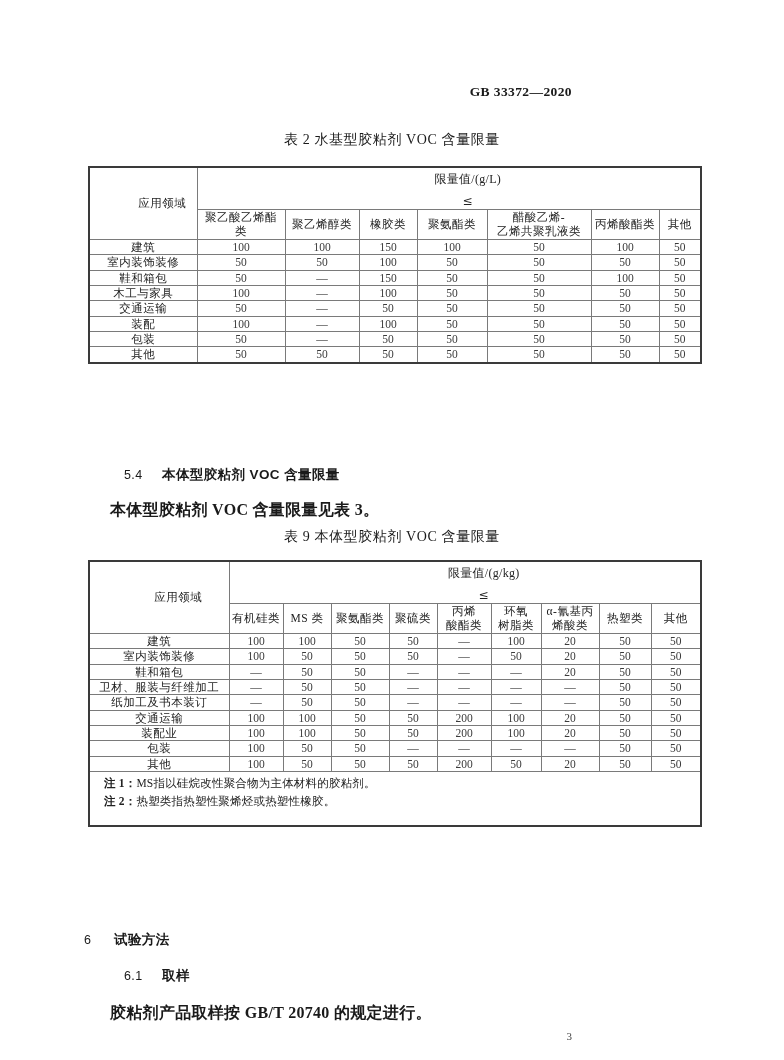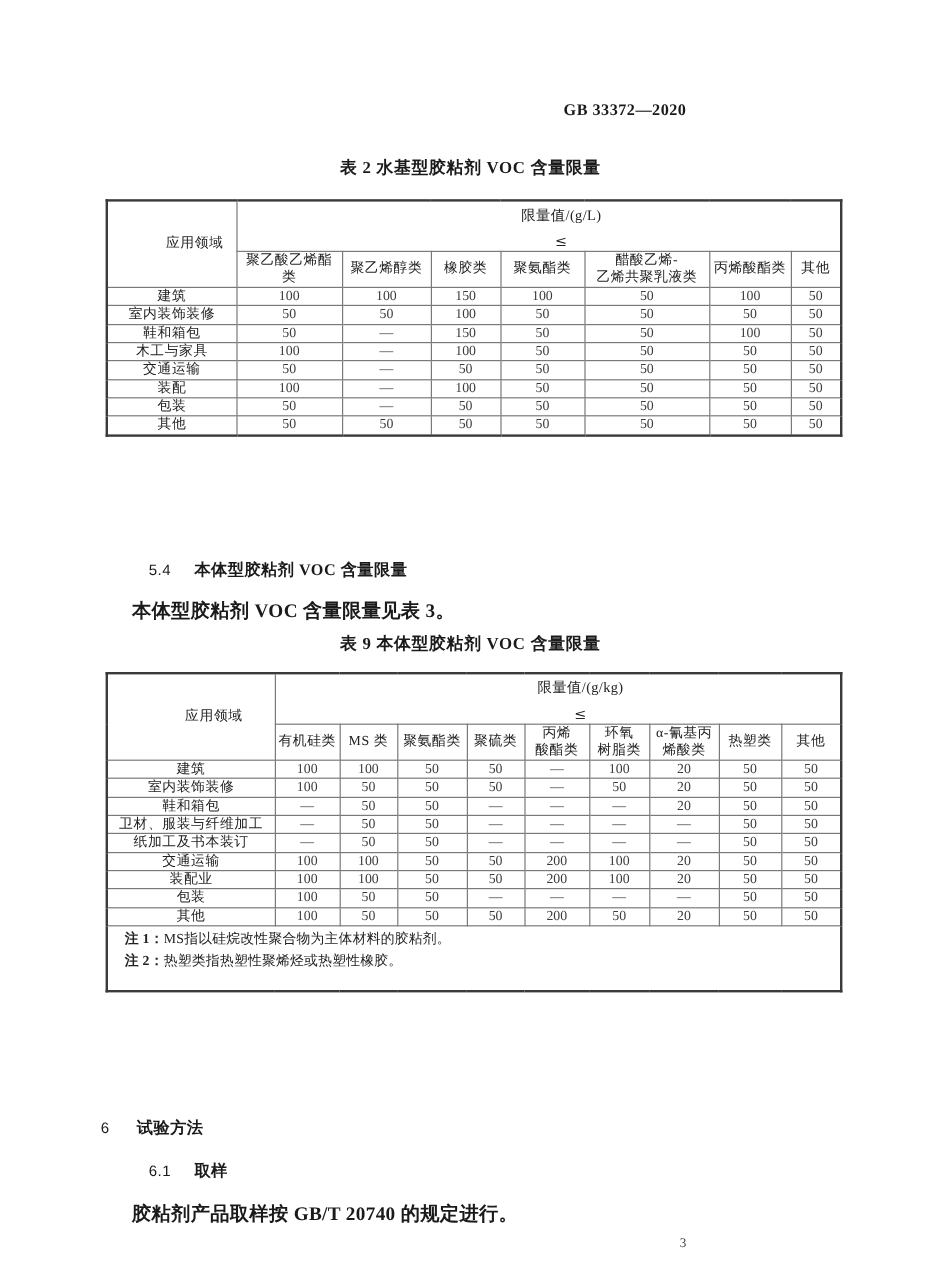--- a/index.html
+++ b/index.html
@@ -31,21 +31,21 @@
     font-family: "Liberation Serif", serif;
     font-weight: bold;
     font-size: 13.5px;
     letter-spacing: 0.4px;
     white-space: nowrap;
   }
 
   
   .table-caption {
     text-align: center;
-    font-weight: bold;
+    font-weight: normal;
     font-size: 14px;
     letter-spacing: 0.6px;
     font-family: "Liberation Serif", "DejaVu Serif", serif;
   }
 
   
   table.std {
     border-collapse: collapse;
     table-layout: fixed;
     font-size: 11.5px;
@@ -122,21 +122,21 @@
     white-space: nowrap;
   }
   .clause-head .num {
     display: inline-block;
     font-family: "Liberation Sans", sans-serif;
     font-weight: normal;
     font-size: 12.5px;
   }
   .clause-head .num.w1 { min-width: 30px; }
   .clause-head .num.w2 { min-width: 38px; margin-left: 40px; }
-  .clause-head .txt { font-family: Liberation Serif, serif; text-align: center; }
+  .clause-head .txt { font-family: Liberation Sans, sans-serif; text-align: center; }
 
   .body-text {
     font-size: 16px;
     letter-spacing: 0.3px;
     text-indent: 26px;
     line-height: 1.6;
     font-weight: bold;
   }
 
   .page-number {

